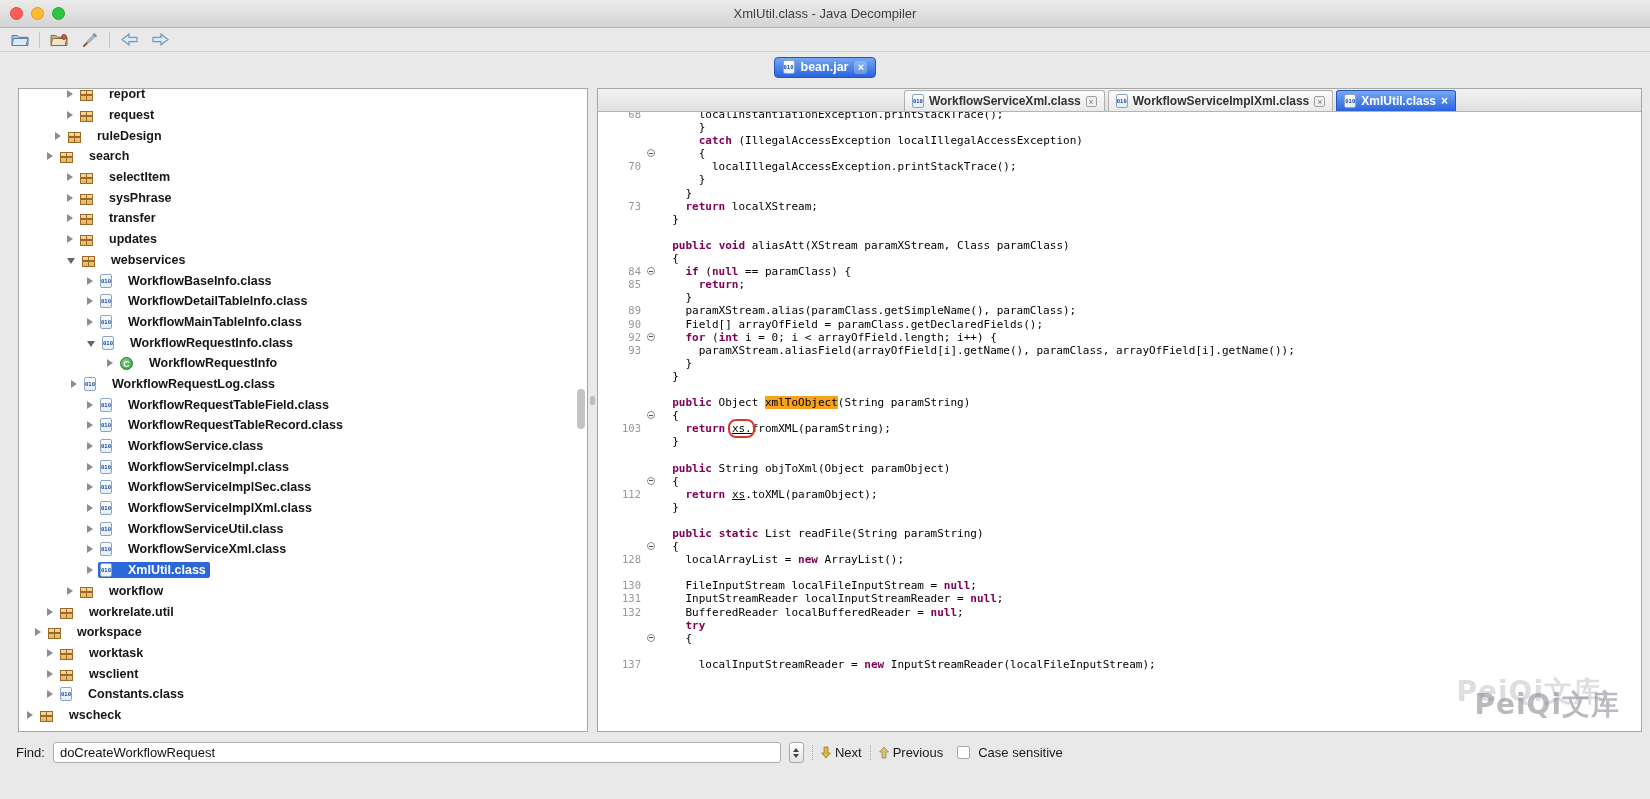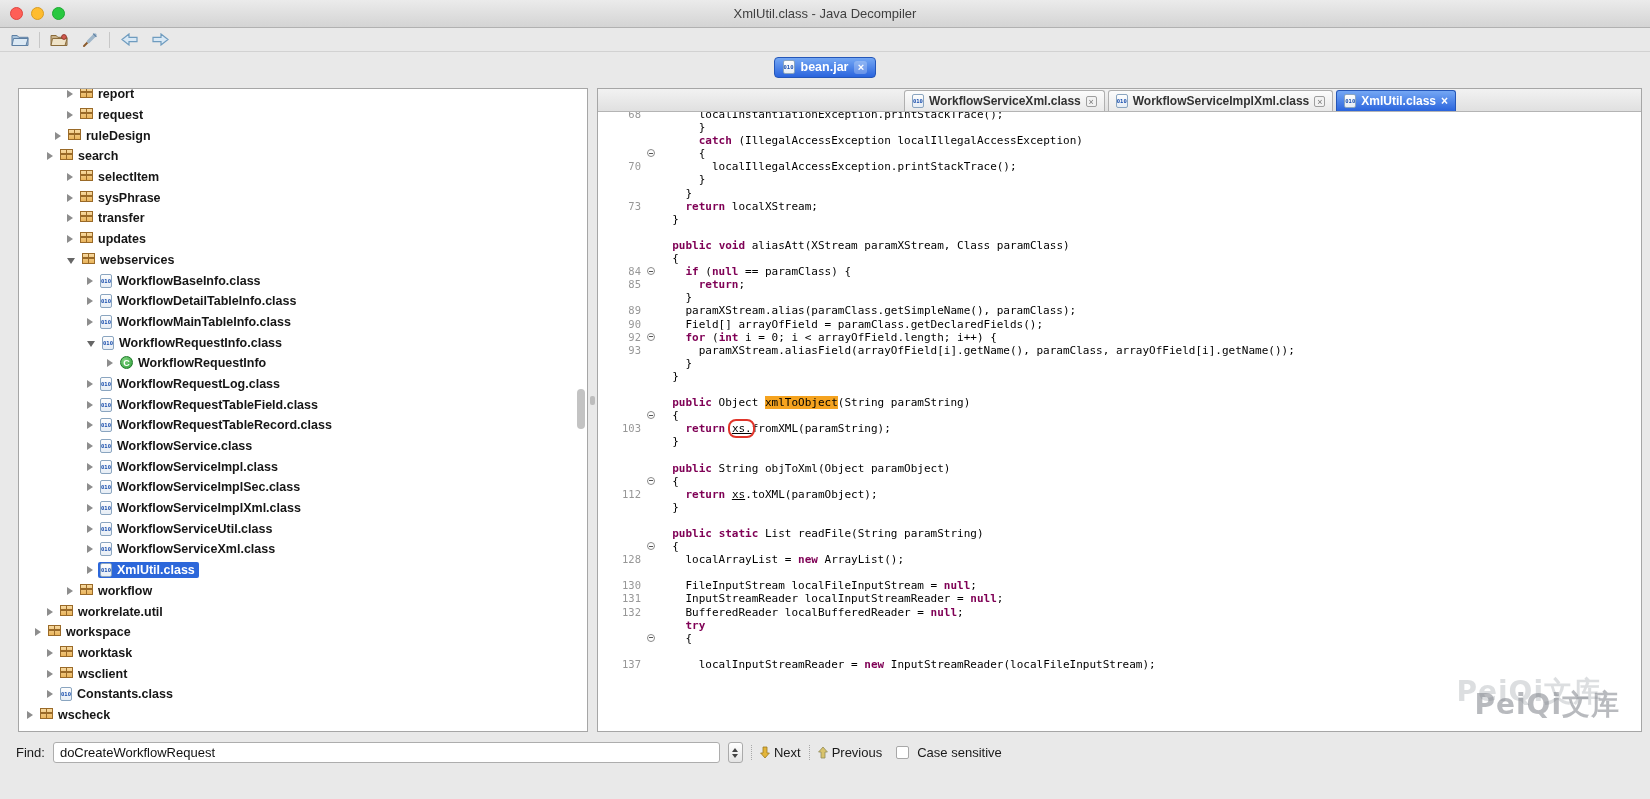--- a/index.html
+++ b/index.html
@@ -35,21 +35,21 @@
   .splitter::after { content:""; position:absolute; left:2px; top:308px; width:5px; height:9px; background:#bdbdbd; border-radius:2px; }
   .right-panel { flex:1; background:#fff; border:1px solid #a6a6a6; display:flex; flex-direction:column; overflow:hidden; }
 
   
   .tree { padding-top:0; }
   .tree .tree-row:first-child { margin-top:-5px; }
   .tree-row { height:20.7px; display:flex; align-items:center; font-size:12.5px; font-weight:bold; color:#161616; white-space:nowrap; }
   .arrow { width:0; height:0; flex:none; margin-right:5px; }
   .arrow.right { border-top:4.5px solid transparent; border-bottom:4.5px solid transparent; border-left:6.5px solid #8d8d8d; }
   .arrow.down  { border-left:4.5px solid transparent; border-right:4.5px solid transparent; border-top:6.5px solid #666; margin-top:2px; }
-  .twrap { display:flex; align-items:flex-start; gap:5px; padding:1px 4px 1px 2px; border-radius:2px; }
+  .twrap { display:flex; align-items:flex-end; gap:16px; padding:1px 4px 1px 2px; border-radius:2px; }
   .tree-row.selected .twrap { background:#2c67da; }
   .tree-row.selected .tlabel { color:#fff; }
   .ticon { flex:none; display:inline-block; }
   .ticon.package { width:13px; height:11px; border:1px solid #9a6a28; background:linear-gradient(#f7d9a0,#e9b45c); position:relative; }
   .ticon.package::before { content:""; position:absolute; inset:0;
       background:linear-gradient(to right, transparent 44%, #9a6a28 44%, #9a6a28 56%, transparent 56%),
                  linear-gradient(to bottom, transparent 38%, #9a6a28 38%, #9a6a28 52%, transparent 52%); }
   .ticon.classfile { width:12px; height:14px; border:1px solid #8aa5c0; border-radius:2px;
       background:linear-gradient(#fdfdfd,#e6edf5); font:bold 5.5px/12px "DejaVu Sans Mono", monospace;
       color:#1a4fae; text-align:center; }
@@ -82,21 +82,21 @@
   .seg-f { text-decoration:underline; }
   .seg-h { background:#f5a31f; }
   .seg-r { text-decoration:underline; position:relative; }
   .seg-r::after { content:""; position:absolute; left:-4px; top:-3px; right:-3px; bottom:-3px;
                   border:2px solid #e0352b; border-radius:8px; }
 
   
   .findbar { height:67px; padding:10px 0 0 16px; display:flex; align-items:flex-start; gap:8px; background:#e9e9e9; }
   .find-row { display:flex; align-items:center; gap:8px; }
   .find-label { font-size:13px; color:#1a1a1a; }
-  .find-input { width:667px; height:21px; border:1px solid #adadad; border-radius:3px; background:#fff;
+  .find-input { width:728px; height:21px; border:1px solid #adadad; border-radius:3px; background:#fff;
                 font-size:13px; color:#111; padding:0 6px; font-family:"Liberation Sans", sans-serif; }
   .stepper { display:inline-flex; flex-direction:column; align-items:center; justify-content:center; gap:2px;
              width:15px; height:21px; border:1px solid #aaa; border-radius:3px; background:linear-gradient(#fff,#e4e4e4); }
   .stepper .up   { width:0; height:0; border-left:3.5px solid transparent; border-right:3.5px solid transparent; border-bottom:4.5px solid #444; }
   .stepper .down { width:0; height:0; border-left:3.5px solid transparent; border-right:3.5px solid transparent; border-top:4.5px solid #444; }
   .vsep { width:1px; height:15px; border-left:1px dotted #a8a8a8; }
   .find-btn { display:flex; align-items:center; gap:4px; font-size:13px; color:#1a1a1a; }
   .checkbox { width:13px; height:13px; border:1px solid #a8a8a8; border-radius:2px; background:#fff; margin-left:6px; }
   .case-label { font-size:13px; color:#1a1a1a; }
 
@@ -257,21 +257,21 @@
               <span class="tlabel">WorkflowRequestInfo.class</span>
             </span>
           </div>
           <div class="tree-row" style="padding-left: 88px;">
             <span class="arrow right"></span>
             <span class="twrap">
               <span class="ticon klass">C</span>
               <span class="tlabel">WorkflowRequestInfo</span>
             </span>
           </div>
-          <div class="tree-row" style="padding-left: 68px;">
+          <div class="tree-row" style="padding-left: 40px; margin-left: 12px;">
             <span class="arrow right"></span>
             <span class="twrap">
               <span class="ticon classfile">010</span>
               <span class="tlabel">WorkflowRequestLog.class</span>
             </span>
           </div>
           <div class="tree-row" style="padding-left: 68px;">
             <span class="arrow right"></span>
             <span class="twrap">
               <span class="ticon classfile">010</span>

